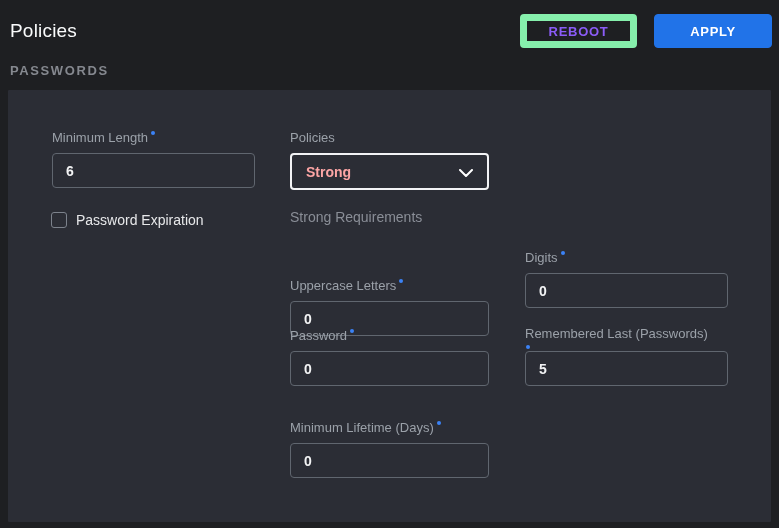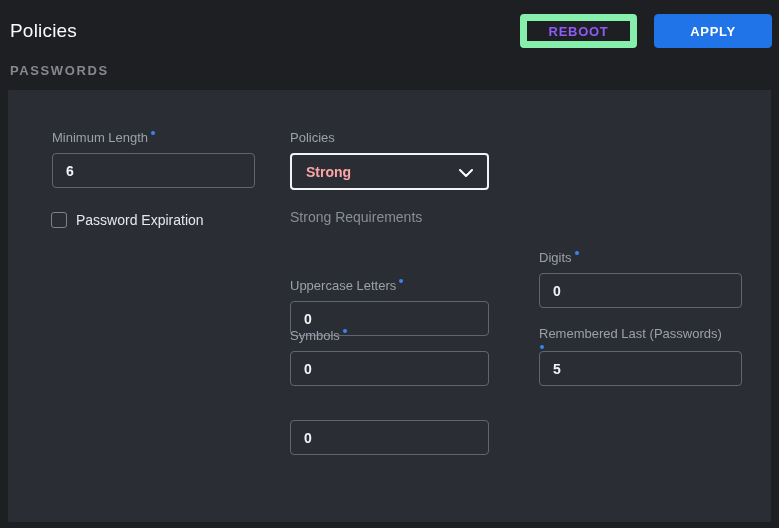--- a/index.html
+++ b/index.html
@@ -148,21 +148,21 @@
 
   .sub-heading {
     position: absolute;
     font-size: 14px;
     color: #8a8e97;
     text-align: right;
   }
 
   .w-col1 { width: 203px; }
   .w-col2 { width: 199px; }
-  .w-col3 { width: 203px; margin-left: 14px; }
+  .w-col3 { width: 203px; }
 
   .g-minlength { left: 44px;  top: 40px; }
   .g-quality   { left: 282px; top: 40px; }
   .g-expire    { left: 43px;  top: 122px; }
   .g-strongreq { left: 282px; top: 119px; }
   .g-upper     { left: 282px; top: 160px; margin-top: 28px; }
   .g-digits    { left: 517px; top: 160px; }
   .g-symbols   { left: 282px; top: 238px; }
   .g-remember  { left: 517px; top: 236px; }
   .g-lifetime  { left: 282px; top: 330px; }
@@ -208,28 +208,29 @@
       <label class="lbl"><span>Uppercase Letters</span><span class="req-dot"></span></label>
       <input class="txt" type="text" value="0" style="">
     </div>
 
     <div class="group g-digits w-col3">
       <label class="lbl"><span>Digits</span><span class="req-dot"></span></label>
       <input class="txt" type="text" value="0" style="">
     </div>
 
     <div class="group g-symbols w-col2">
-      <label class="lbl"><span>Symbols</span><span class="req-dot"></span></label>
+      <label class="lbl"><span>Password</span><span class="req-dot"></span></label>
       <input class="txt" type="text" value="0" style="">
     </div>
 
     <div class="group g-remember w-col3">
       <label class="lbl" style="margin-bottom:2px;"><span>Remembered Last (Passwords)</span></label>
       <span class="req-line"><span class="req-dot"></span></span>
       <input class="txt" type="text" value="5" style="">
     </div>
 
     <div class="group g-lifetime w-col2">
+      <label class="lbl"><span>Minimum Lifetime (Days)</span><span class="req-dot"></span></label>
       <input class="txt" type="text" value="0" style="">
     </div>
 
   </section>
 </div>
 
 </body></html>

